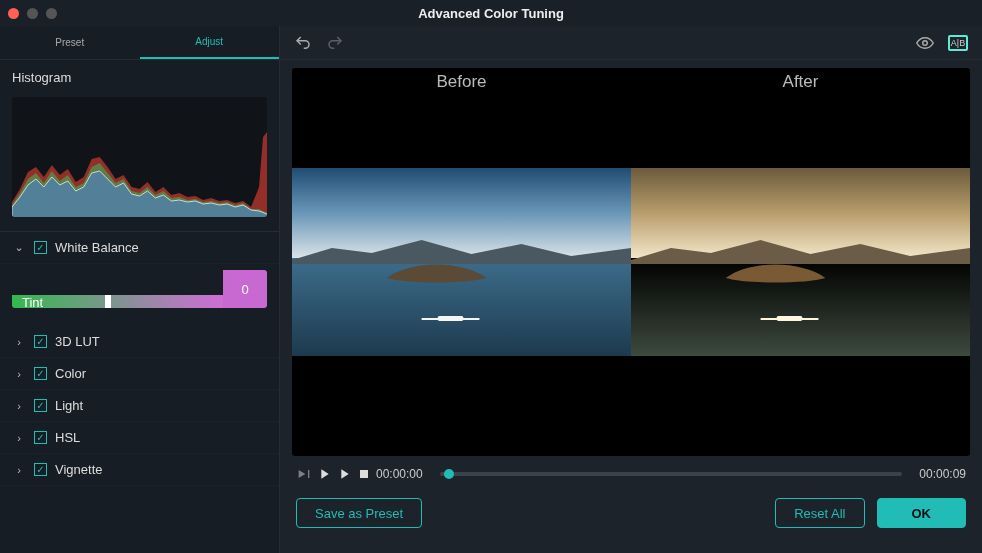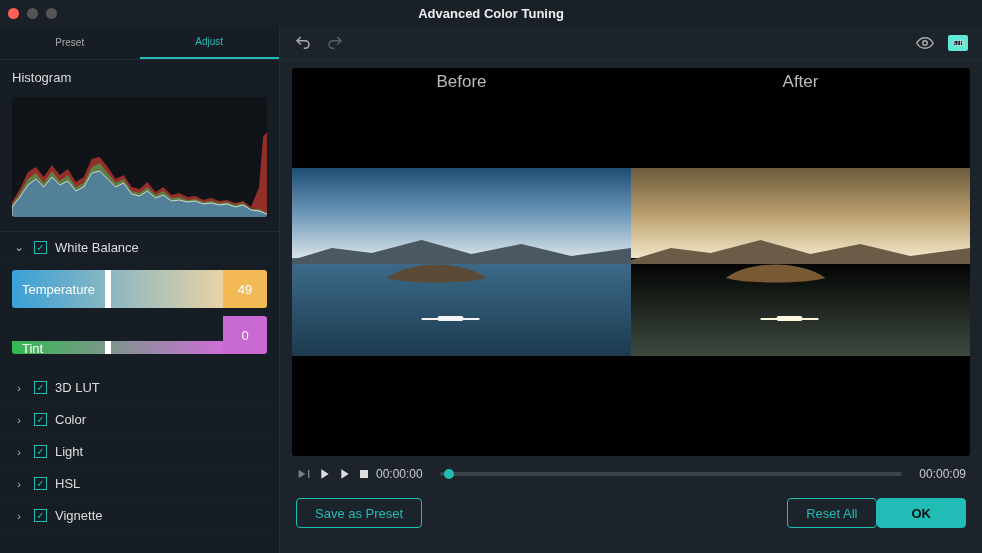--- a/index.html
+++ b/index.html
@@ -123,21 +123,21 @@
   }
   .preview-toolbar {
     height: 34px; display: flex; align-items: center;
     padding: 0 14px; gap: 14px;
     border-bottom: 1px solid #252c35;
   }
   .preview-toolbar .spacer { flex: 1; }
   .icon-btn { width: 18px; height: 18px; color: #aaa; cursor: pointer; display: inline-flex; align-items:center; justify-content:center; }
   .icon-btn svg { width: 100%; height: 100%; }
   .icon-box {
-    width: 20px; height: 16px; border: 6px solid #5eead4; color: #ccc;
+    width: 20px; height: 16px; border: 2px solid #5eead4; color: #ccc;
     display:flex; align-items:center; justify-content:center; font-size: 9px;
     border-radius: 2px; cursor:pointer;
   }
 
   .preview-area {
     margin: 8px 12px 0 12px;
     height: 388px;
     background: #000;
     border-radius: 3px;
     position: relative;
@@ -161,21 +161,21 @@
   }
   .play-btn { width:16px; height:16px; color:#ddd; cursor:pointer; display:inline-flex; }
   .time-label { font-size:12px; color:#ccc; min-width:60px; }
   .timeline { flex:1; height: 4px; background:#3a424c; border-radius:2px; position:relative; }
   .timeline-cursor {
     position:absolute; top:50%; transform:translate(-50%,-50%);
     width:10px; height:10px; border-radius:50%; background:#21bcb5;
   }
 
   .bottom-bar {
-    display:flex; align-items:center; 
+    display:flex; align-items:center; gap: 12px;
     padding: 16px 16px 14px 16px;
   }
   .bottom-bar .spacer { flex:1; }
   .btn {
     height: 30px; padding: 0 18px; border-radius: 4px;
     border: 1px solid #21bcb5; color:#21bcb5; background: transparent;
     font-size: 13px; cursor:pointer;
   }
   .btn.primary { background:#21bcb5; color:#0a0f14; border-color:#21bcb5; font-weight:600; padding: 0 34px; }
 </style>
@@ -210,27 +210,20 @@
     </div>
 
     <div class="accordion">
 
       <div class="acc-row">
         <span class="chev">⌄</span>
         <span class="chk">✓</span>
         <span class="acc-label">White Balance</span>
       </div>
       <div class="slider-block">
-        <div class="slider">
-          <div class="slider-track temp-track">
-            <span class="slider-label">Temperature</span>
-            <div class="slider-handle" style="left:44%"></div>
-          </div>
-          <div class="slider-value temp-value-bg">49</div>
-        </div>
         <div class="slider">
           <div class="slider-track tint-track">
             <span class="slider-label">Tint</span>
             <div class="slider-handle" style="left:44%"></div>
           </div>
           <div class="slider-value tint-value-bg">0</div>
         </div>
       </div>
 
       <div class="acc-row">

